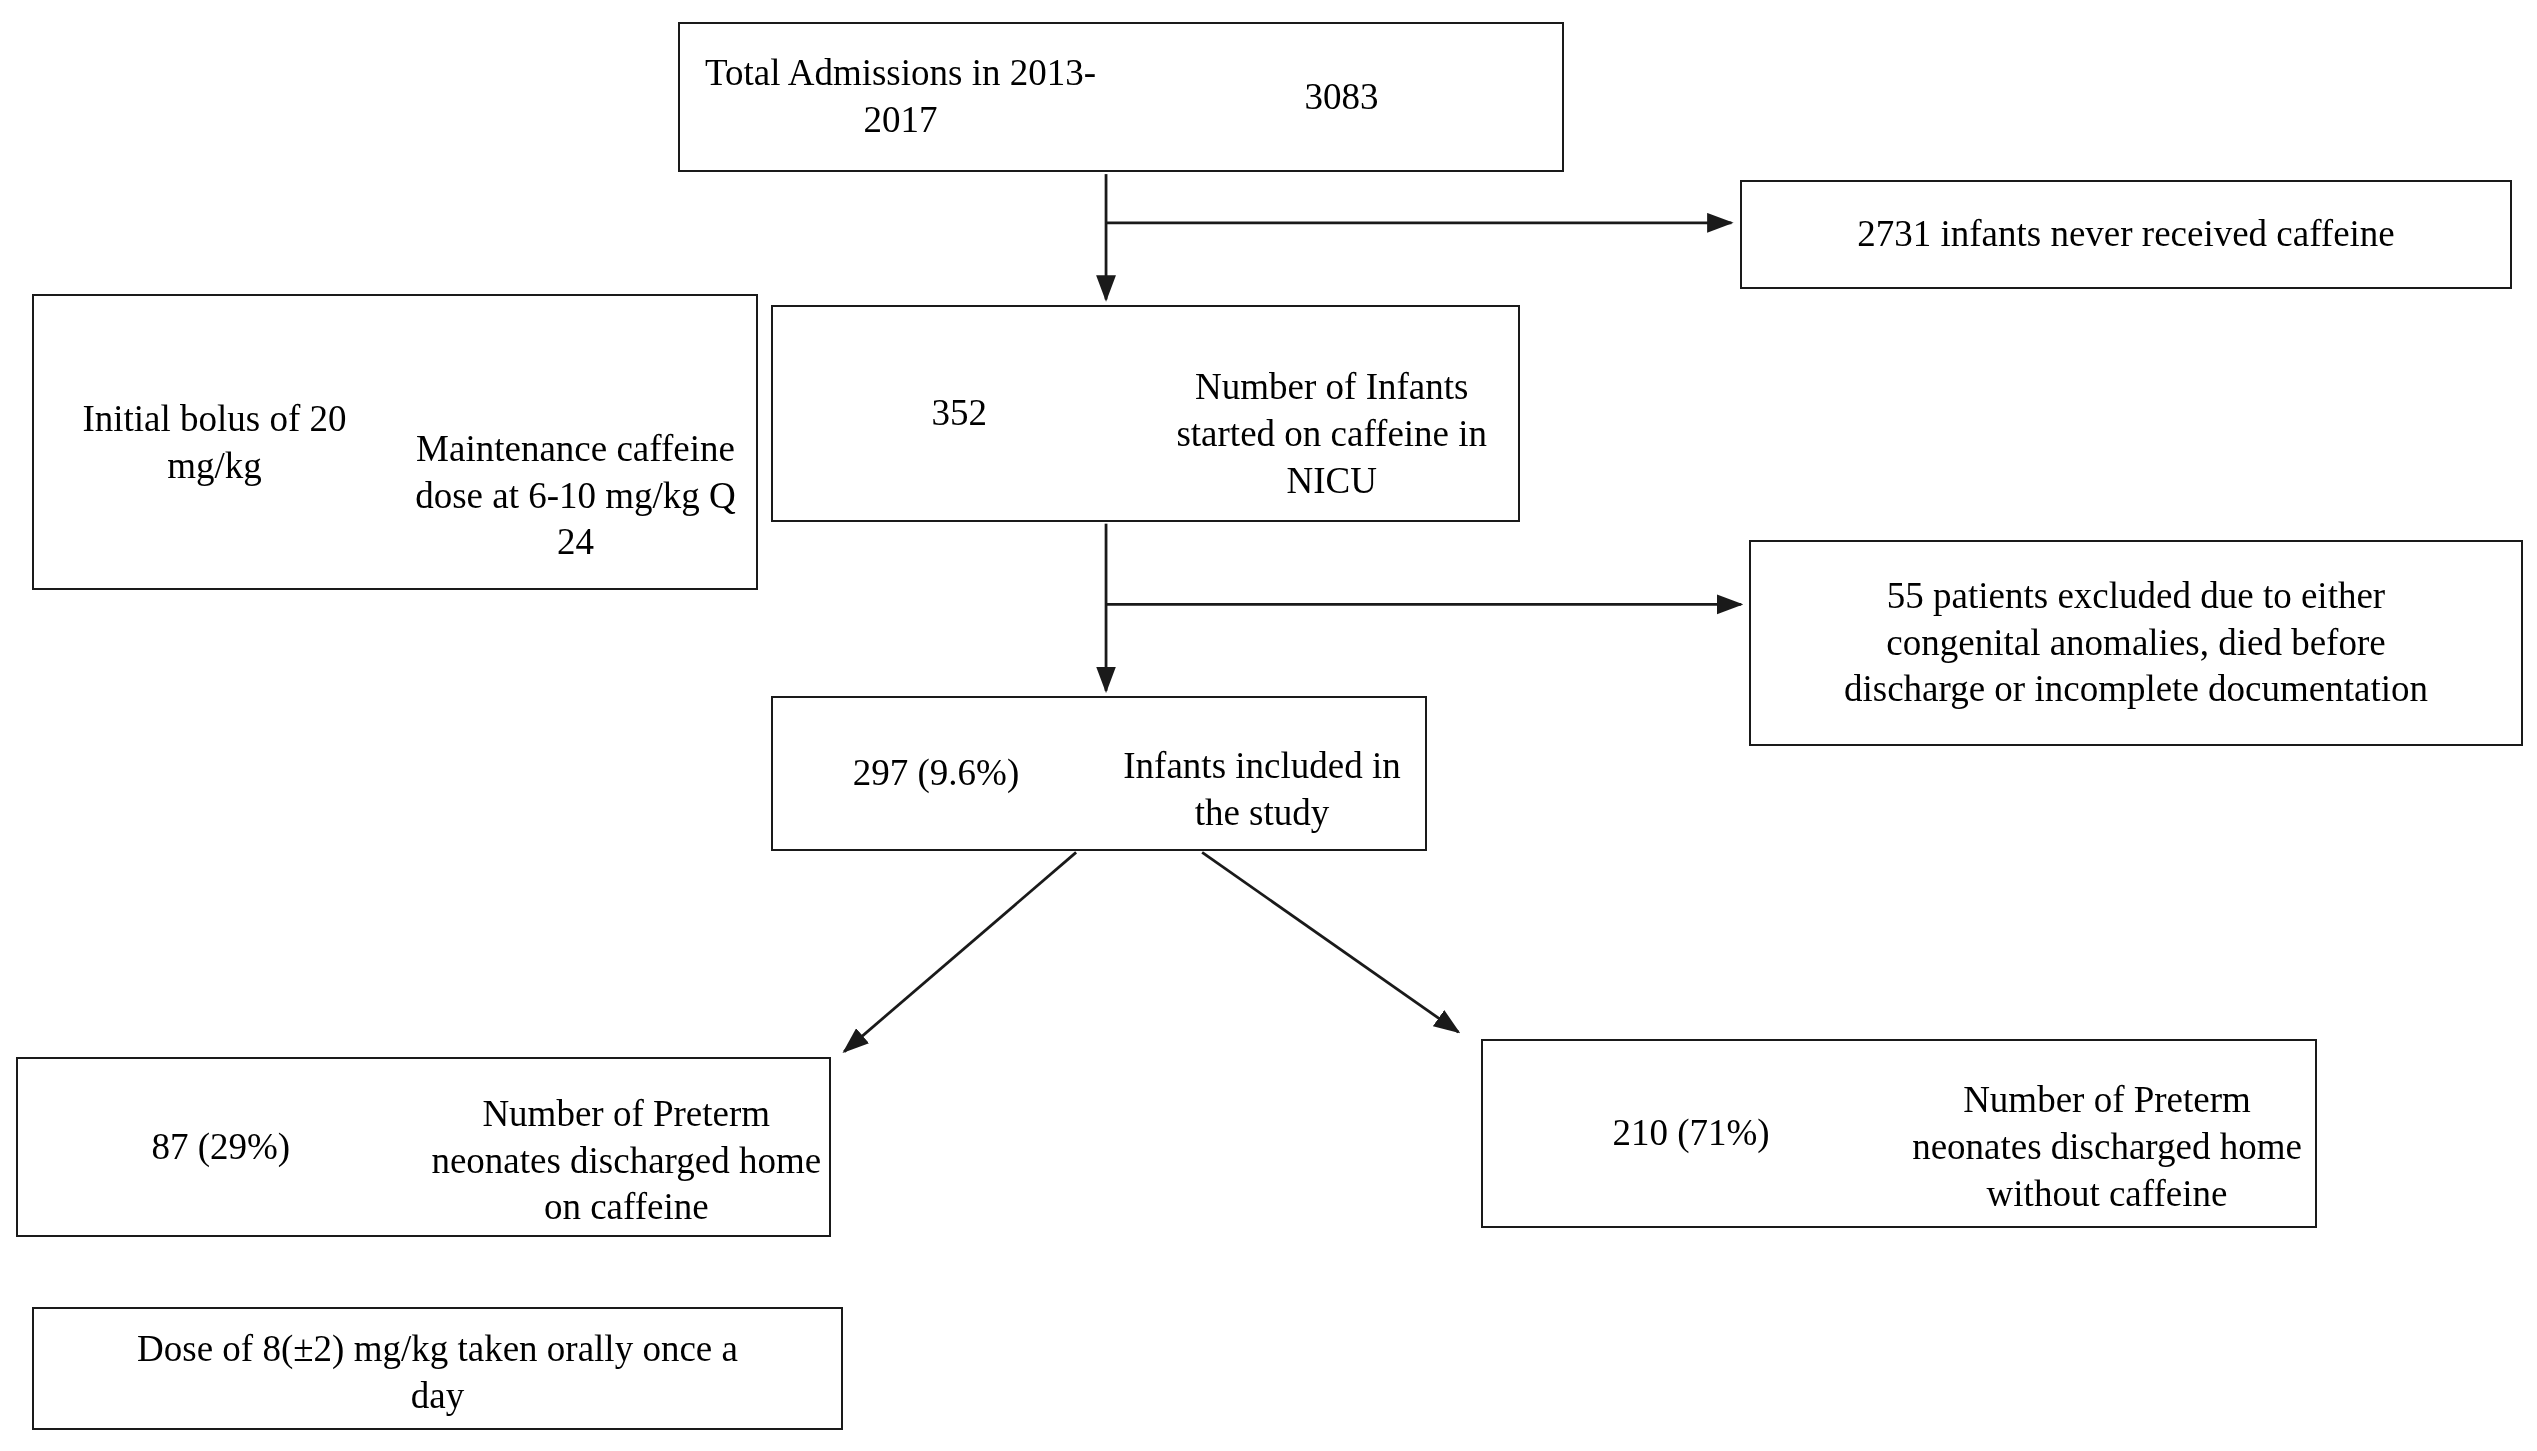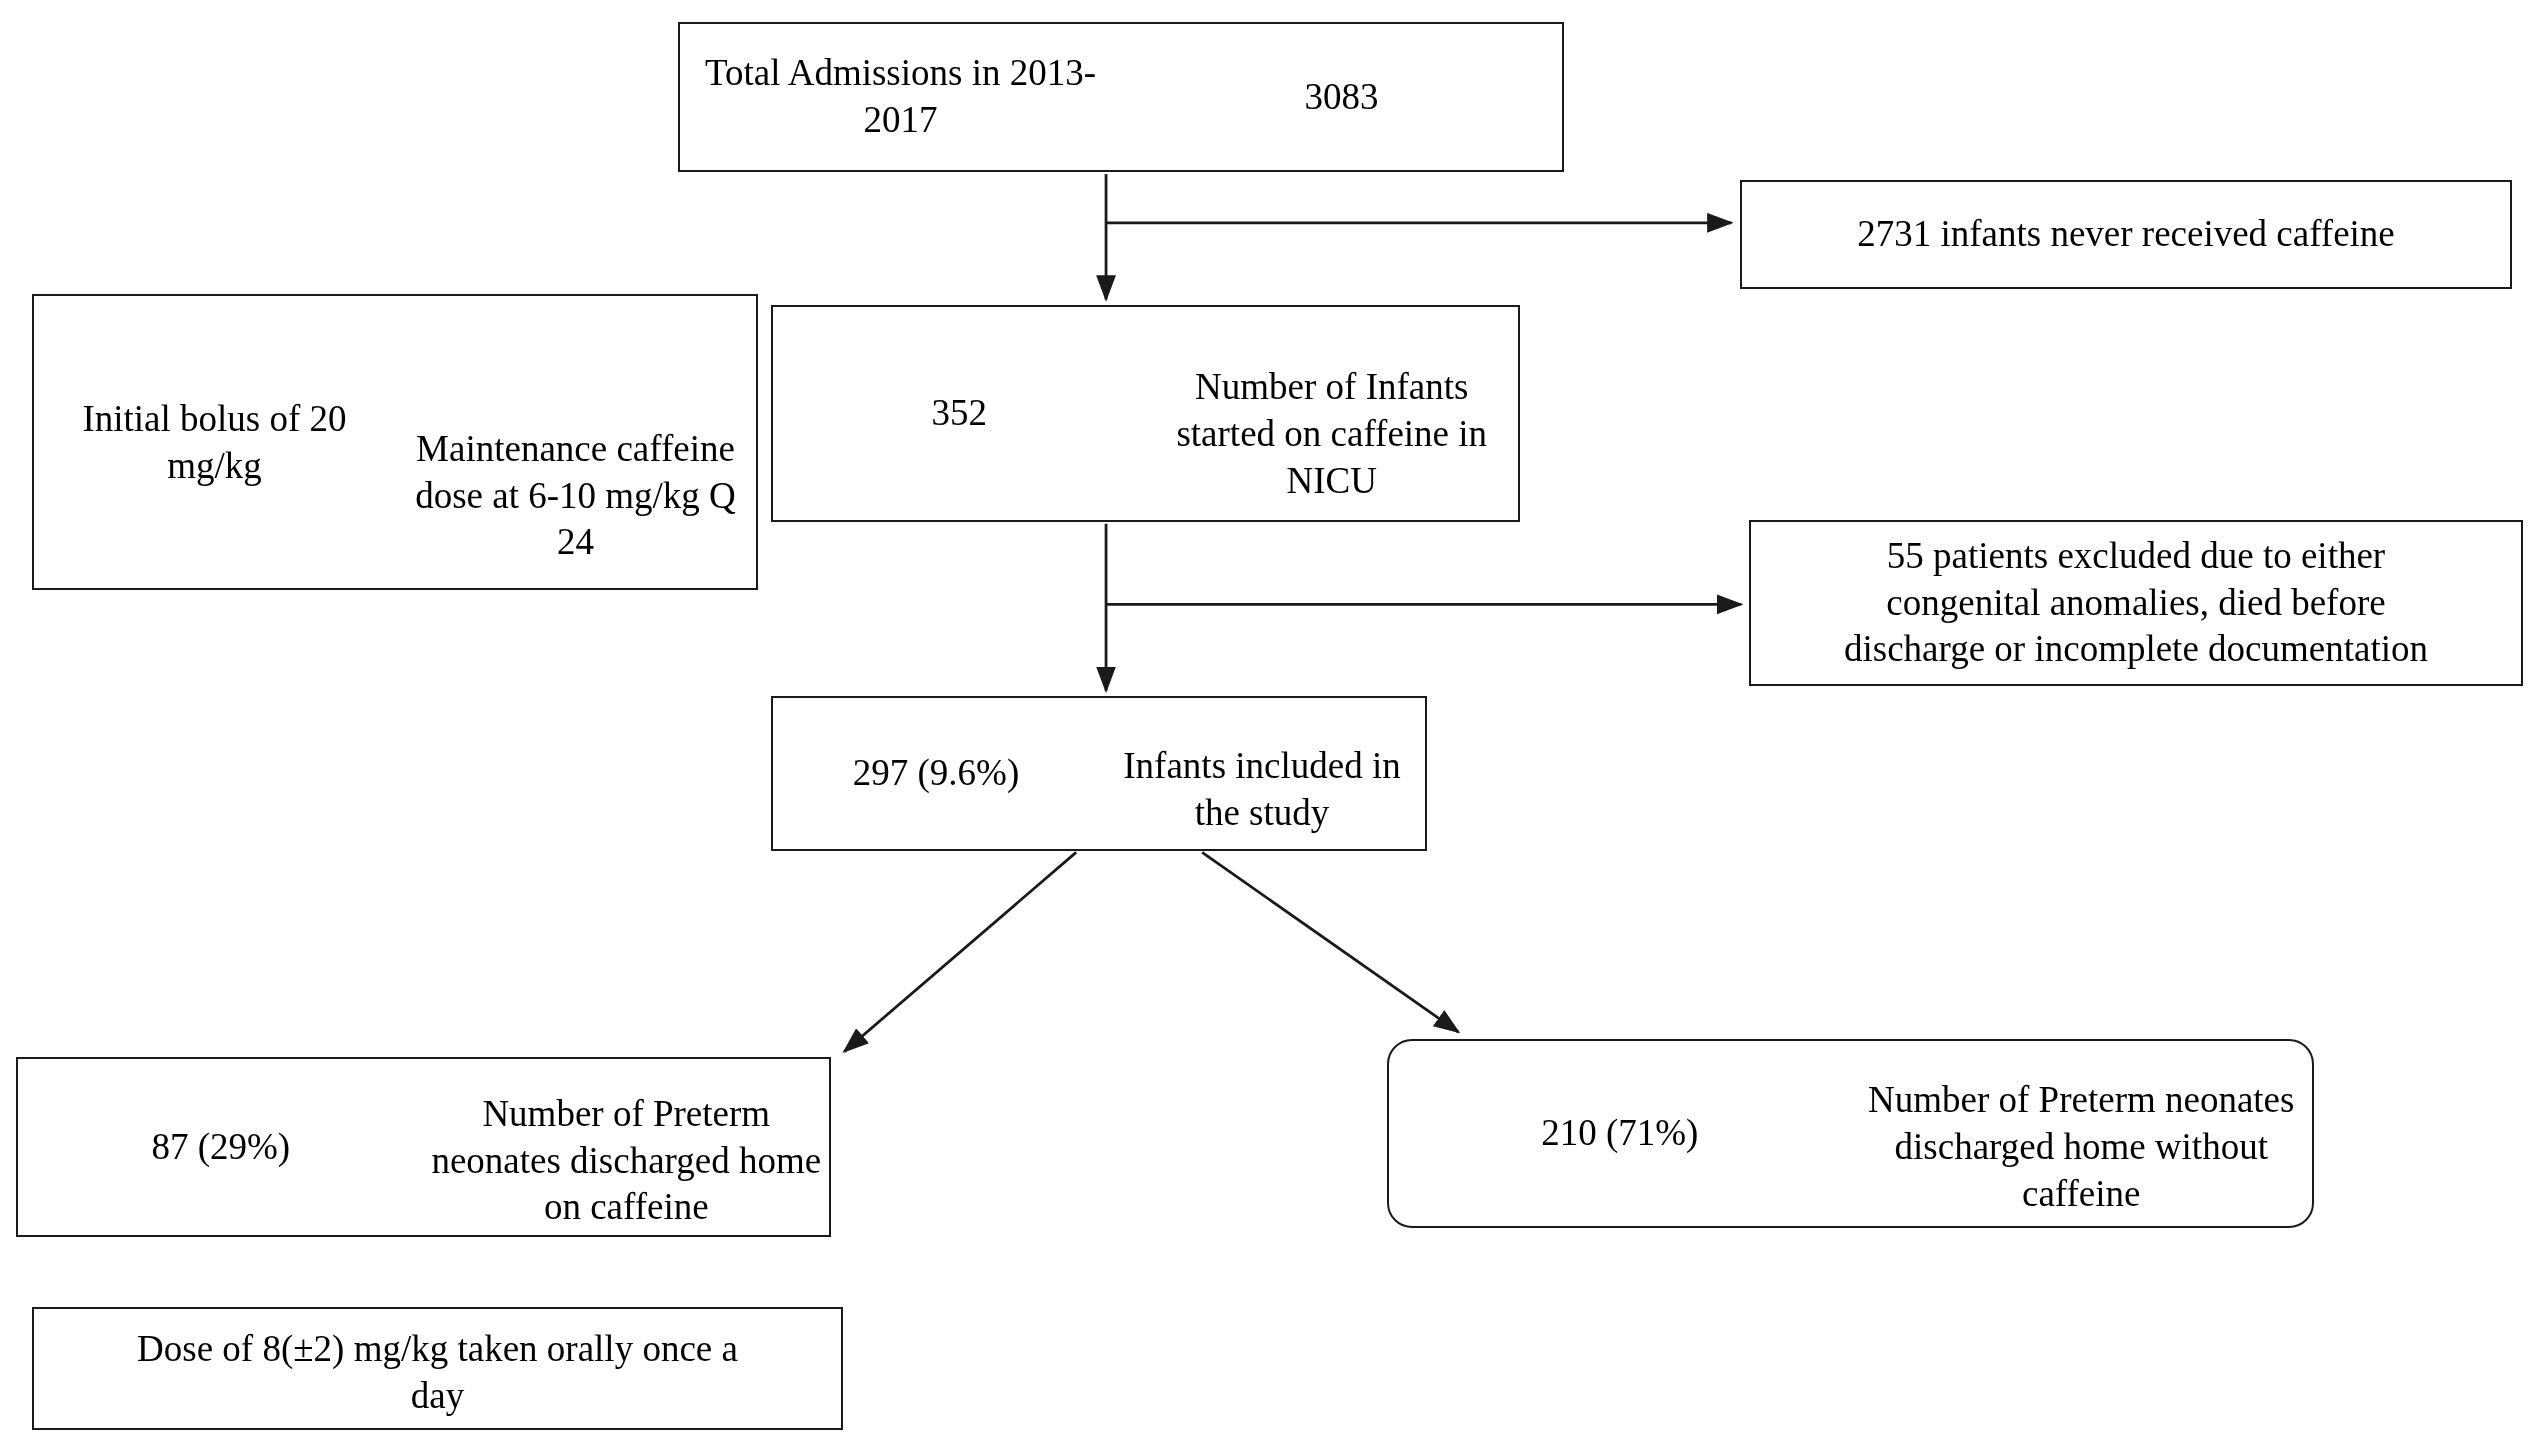--- a/index.html
+++ b/index.html
@@ -67,35 +67,35 @@
   <div class="node top-align" style="left:32px;top:294px;width:726px;height:296px;padding-top:2px;">
     <div class="line">Initial bolus of 20 mg/kg</div>
     <div class="line wrap" style="max-width:585px;margin-top:106px;">Maintenance caffeine dose at 6-10 mg/kg Q 24</div>
   </div>
 
   <div class="node" style="left:771px;top:305px;width:749px;height:217px;">
     <div class="line">352</div>
     <div class="line wrap" style="max-width:578px;margin-top:42px;">Number of Infants started on caffeine in NICU</div>
   </div>
 
-  <div class="node" style="left:1749px;top:520px;width:774px;height:166px;">
+  <div class="node" style="left:1749px;top:540px;width:774px;height:206px;">
     <div class="line wrap" style="max-width:620px;">55 patients excluded due to either congenital anomalies, died before discharge or incomplete documentation</div>
   </div>
 
   <div class="node" style="left:771px;top:696px;width:656px;height:155px;">
     <div class="line">297 (9.6%)</div>
     <div class="line" style="margin-top:33px;">Infants included in the study</div>
   </div>
 
   <div class="node" style="left:16px;top:1057px;width:815px;height:180px;">
     <div class="line">87 (29%)</div>
     <div class="line wrap" style="max-width:613px;margin-top:28px;">Number of Preterm neonates discharged home on caffeine</div>
   </div>
 
-  <div class="node" style="left:1387px;top:1039px;width:927px;height:189px;border-radius:25px;">
+  <div class="node" style="left:1481px;top:1039px;width:836px;height:189px;">
     <div class="line">210 (71%)</div>
     <div class="line wrap" style="max-width:613px;margin-top:28px;">Number of Preterm neonates discharged home without caffeine</div>
   </div>
 
   <div class="node top-align" style="left:32px;top:1307px;width:811px;height:123px;padding-top:8.4px;">
     <div class="line wrap" style="max-width:613px;">Dose of 8(±2) mg/kg taken orally once a day</div>
   </div>
 
 </div>
 

